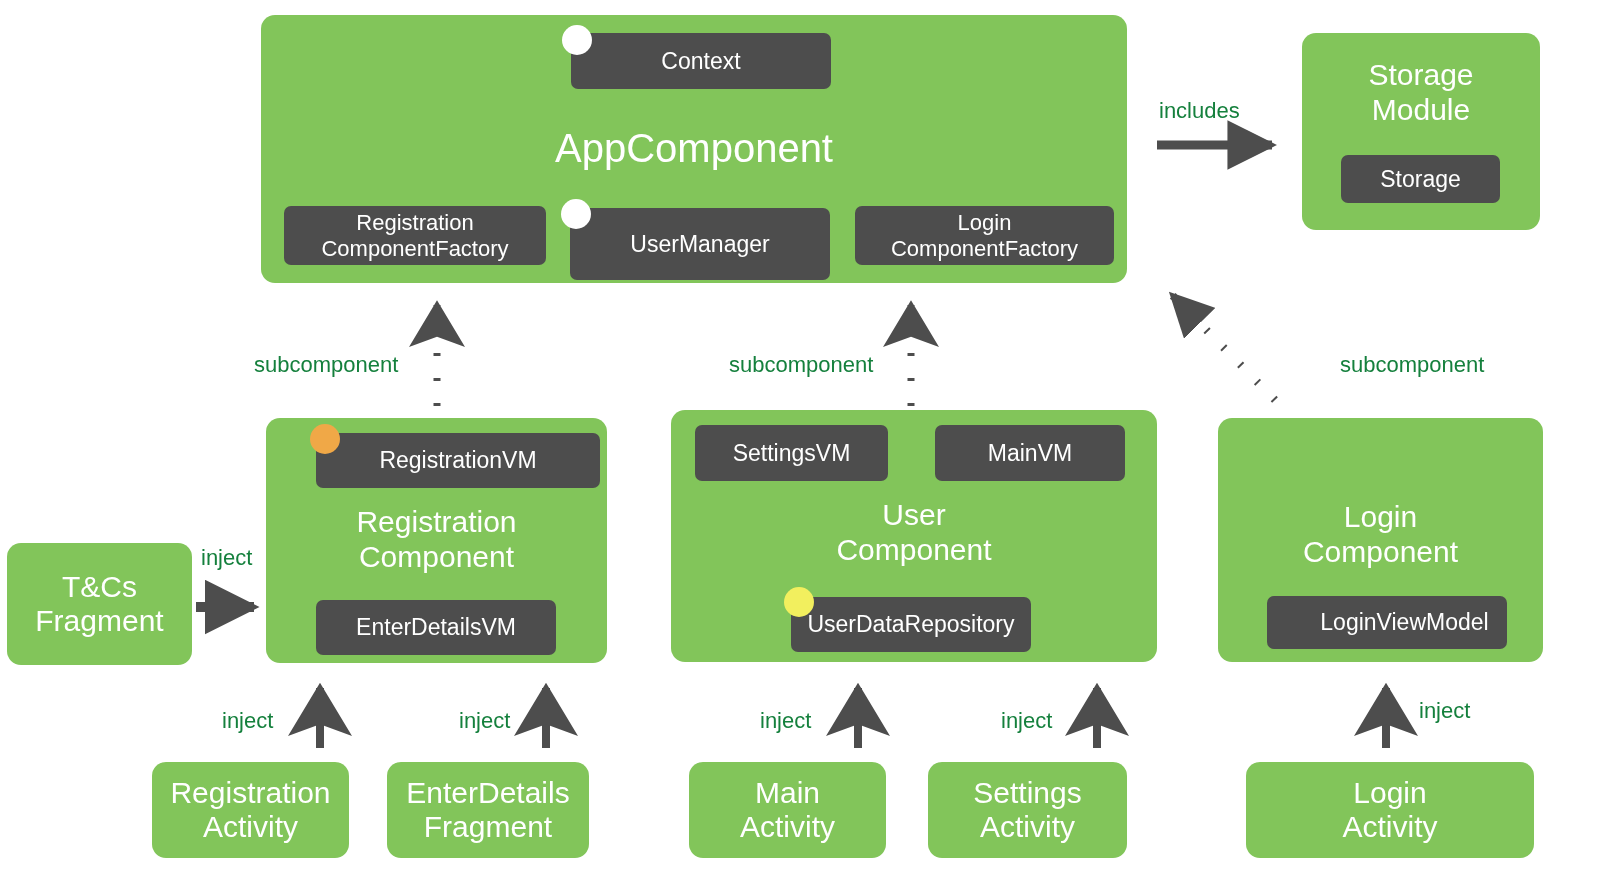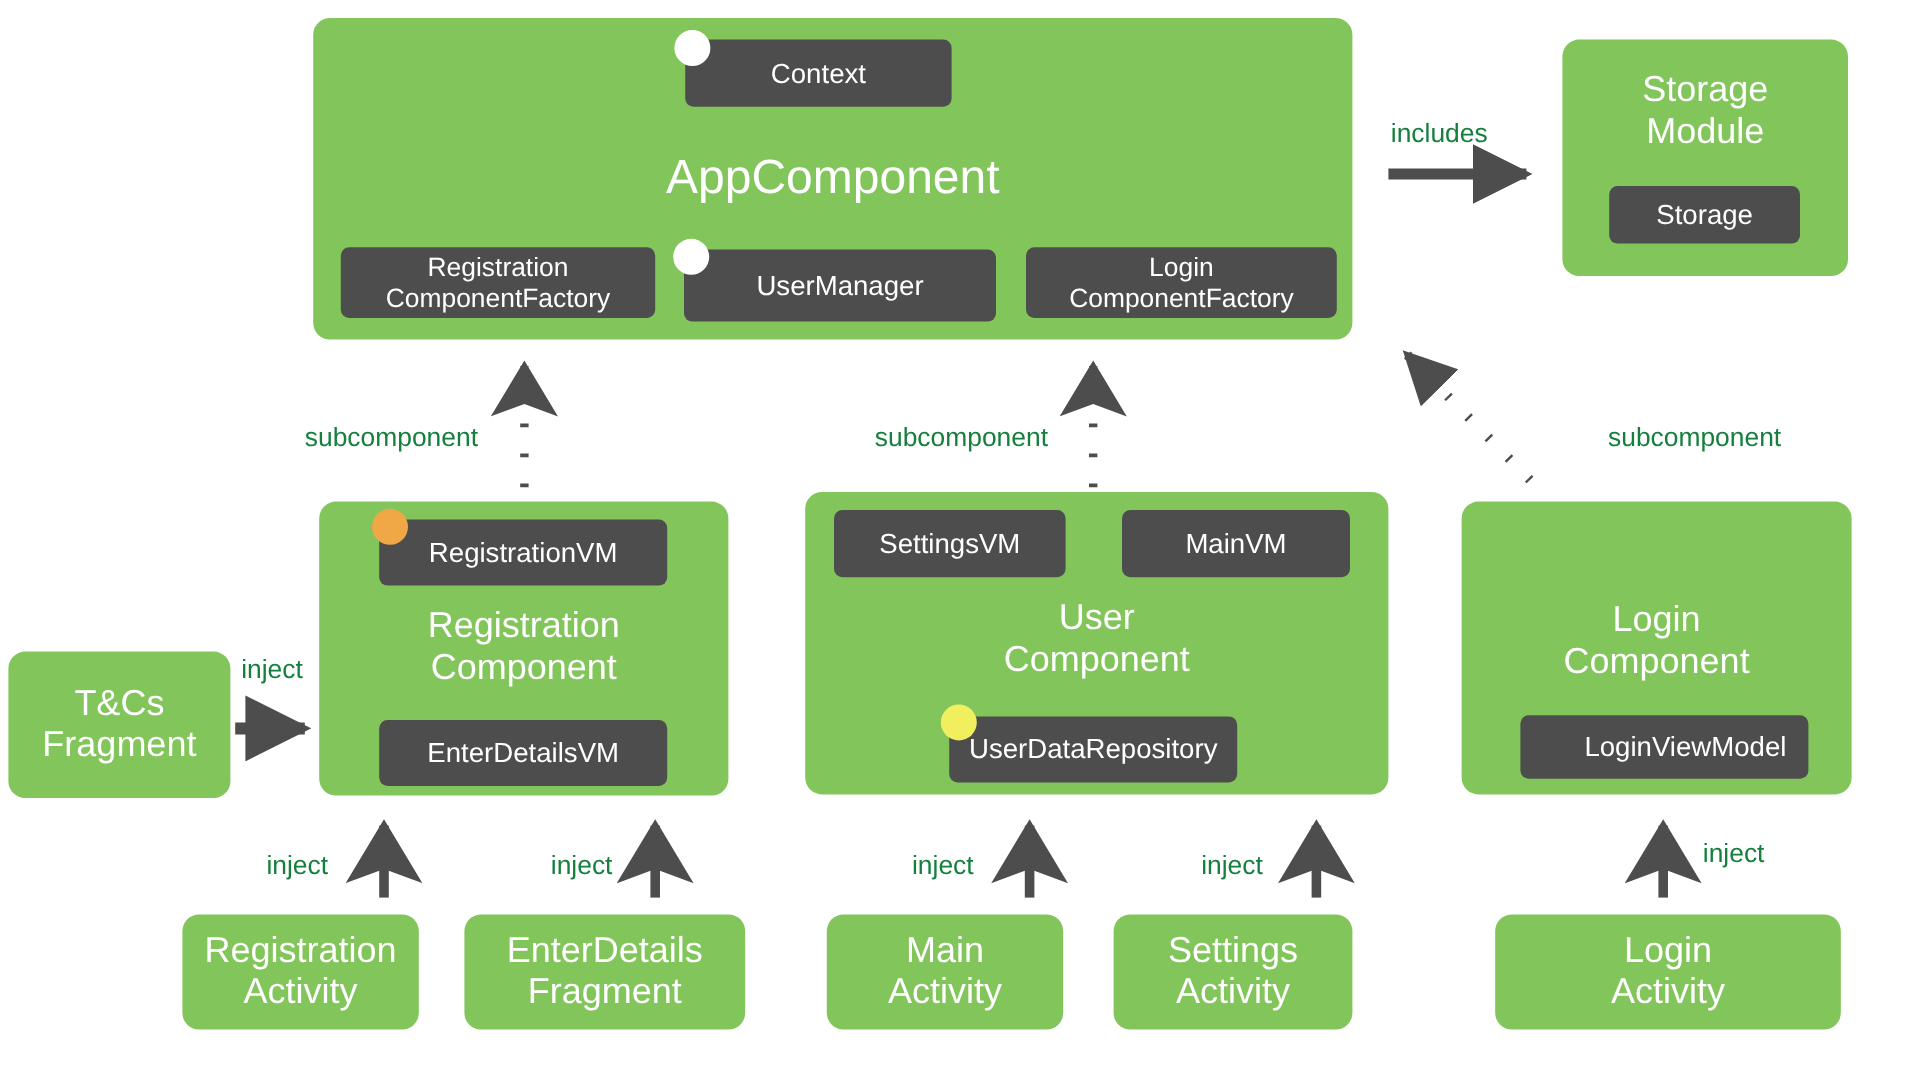--- a/index.html
+++ b/index.html
@@ -67,43 +67,43 @@
 </style>
 </head>
 <body>
 
 <div id="canvas">
 
   <div class="box green" style="left:261px; top:15px; width:866px; height:268px;"></div>
 
   <div class="comp-title" style="left:261px; top:125px; width:866px; font-size:40px;">AppComponent</div>
 
-  <div class="box dark" style="left:571px; top:33px; width:222px; height:56px;">Context</div>
+  <div class="box dark" style="left:571px; top:33px; width:260px; height:56px;">Context</div>
   <div class="dot" style="left:562px; top:25px; width:30px; height:30px; background:#FFFFFF;"></div>
 
   <div class="box dark" style="left:284px; top:206px; width:262px; height:59px; white-space:pre-line; font-size:22px;">Registration
 ComponentFactory</div>
 
-  <div class="box dark" style="left:570px; top:208px; width:260px; height:60px;">UserManager</div>
+  <div class="box dark" style="left:570px; top:208px; width:260px; height:72px;">UserManager</div>
   <div class="dot" style="left:561px; top:199px; width:30px; height:30px; background:#FFFFFF;"></div>
 
   <div class="box dark" style="left:855px; top:206px; width:259px; height:59px; white-space:pre-line; font-size:22px;">Login
 ComponentFactory</div>
 
   <div class="box green" style="left:1302px; top:33px; width:238px; height:197px;"></div>
   <div class="comp-title" style="left:1302px; top:58px; width:238px; font-size:30px;">Storage
 Module</div>
   <div class="box dark" style="left:1341px; top:155px; width:159px; height:48px;">Storage</div>
 
   <div class="label" style="left:1159px; top:98px;">includes</div>
 
   <div class="box green" style="left:266px; top:418px; width:341px; height:245px;"></div>
   <div class="comp-title" style="left:266px; top:505px; width:341px; font-size:30px;">Registration
 Component</div>
-  <div class="box dark" style="left:316px; top:433px; width:240px; height:55px;">RegistrationVM</div>
+  <div class="box dark" style="left:316px; top:433px; width:284px; height:55px;">RegistrationVM</div>
   <div class="dot" style="left:310px; top:424px; width:30px; height:30px; background:#F0A847;"></div>
   <div class="box dark" style="left:316px; top:600px; width:240px; height:55px;">EnterDetailsVM</div>
 
   <div class="box green" style="left:671px; top:410px; width:486px; height:252px;"></div>
   <div class="comp-title" style="left:671px; top:498px; width:486px; font-size:30px;">User
 Component</div>
   <div class="box dark" style="left:695px; top:425px; width:193px; height:56px;">SettingsVM</div>
   <div class="box dark" style="left:935px; top:425px; width:190px; height:56px;">MainVM</div>
   <div class="box dark" style="left:791px; top:597px; width:240px; height:55px;">UserDataRepository</div>
   <div class="dot" style="left:784px; top:587px; width:30px; height:30px; background:#F2EF5E;"></div>
@@ -118,21 +118,21 @@
   <div class="label" style="left:1340px; top:352px;">subcomponent</div>
 
   <div class="box green" style="left:7px; top:543px; width:185px; height:122px; white-space:pre-line; font-size:30px;">T&amp;Cs
 Fragment</div>
   <div class="label" style="left:201px; top:545px;">inject</div>
 
   <div class="box green" style="left:152px; top:762px; width:197px; height:96px; white-space:pre-line; font-size:30px;">Registration
 Activity</div>
   <div class="label" style="left:222px; top:708px;">inject</div>
 
-  <div class="box green" style="left:387px; top:762px; width:234px; height:96px; white-space:pre-line; font-size:30px;">EnterDetails
+  <div class="box green" style="left:387px; top:762px; width:202px; height:96px; white-space:pre-line; font-size:30px;">EnterDetails
 Fragment</div>
   <div class="label" style="left:459px; top:708px;">inject</div>
 
   <div class="box green" style="left:689px; top:762px; width:197px; height:96px; white-space:pre-line; font-size:30px;">Main
 Activity</div>
   <div class="label" style="left:760px; top:708px;">inject</div>
 
   <div class="box green" style="left:928px; top:762px; width:199px; height:96px; white-space:pre-line; font-size:30px;">Settings
 Activity</div>
   <div class="label" style="left:1001px; top:708px;">inject</div>

